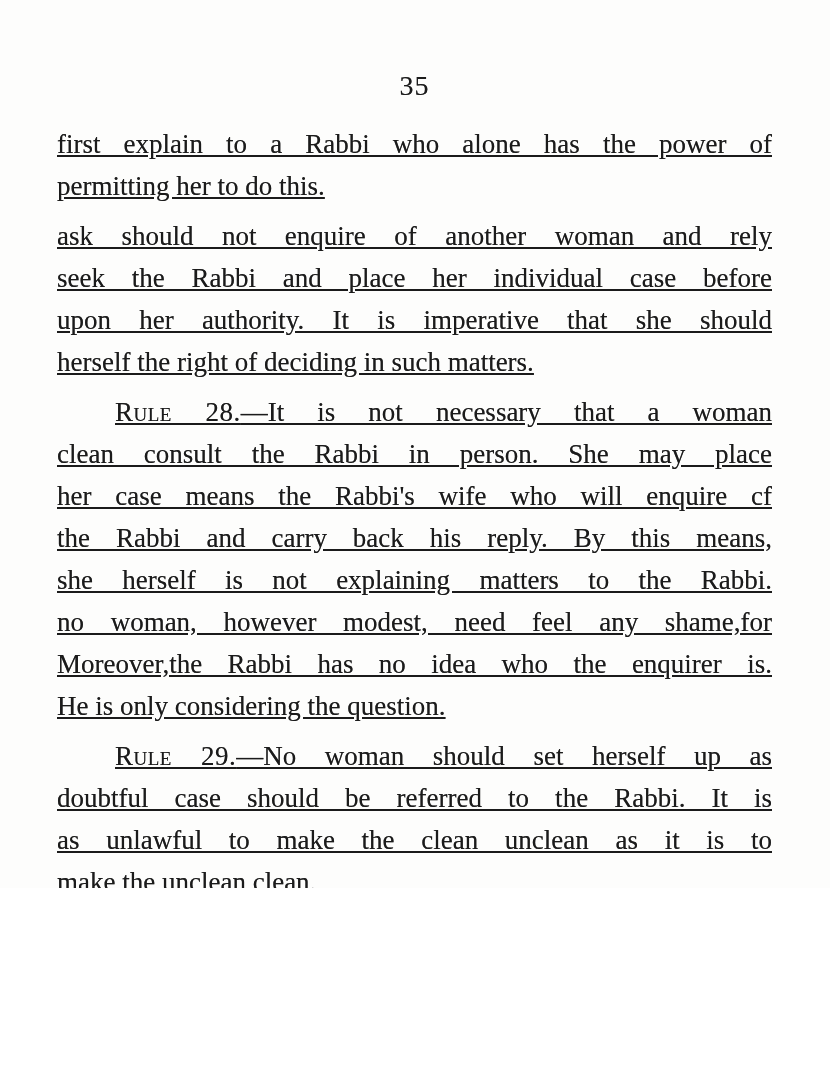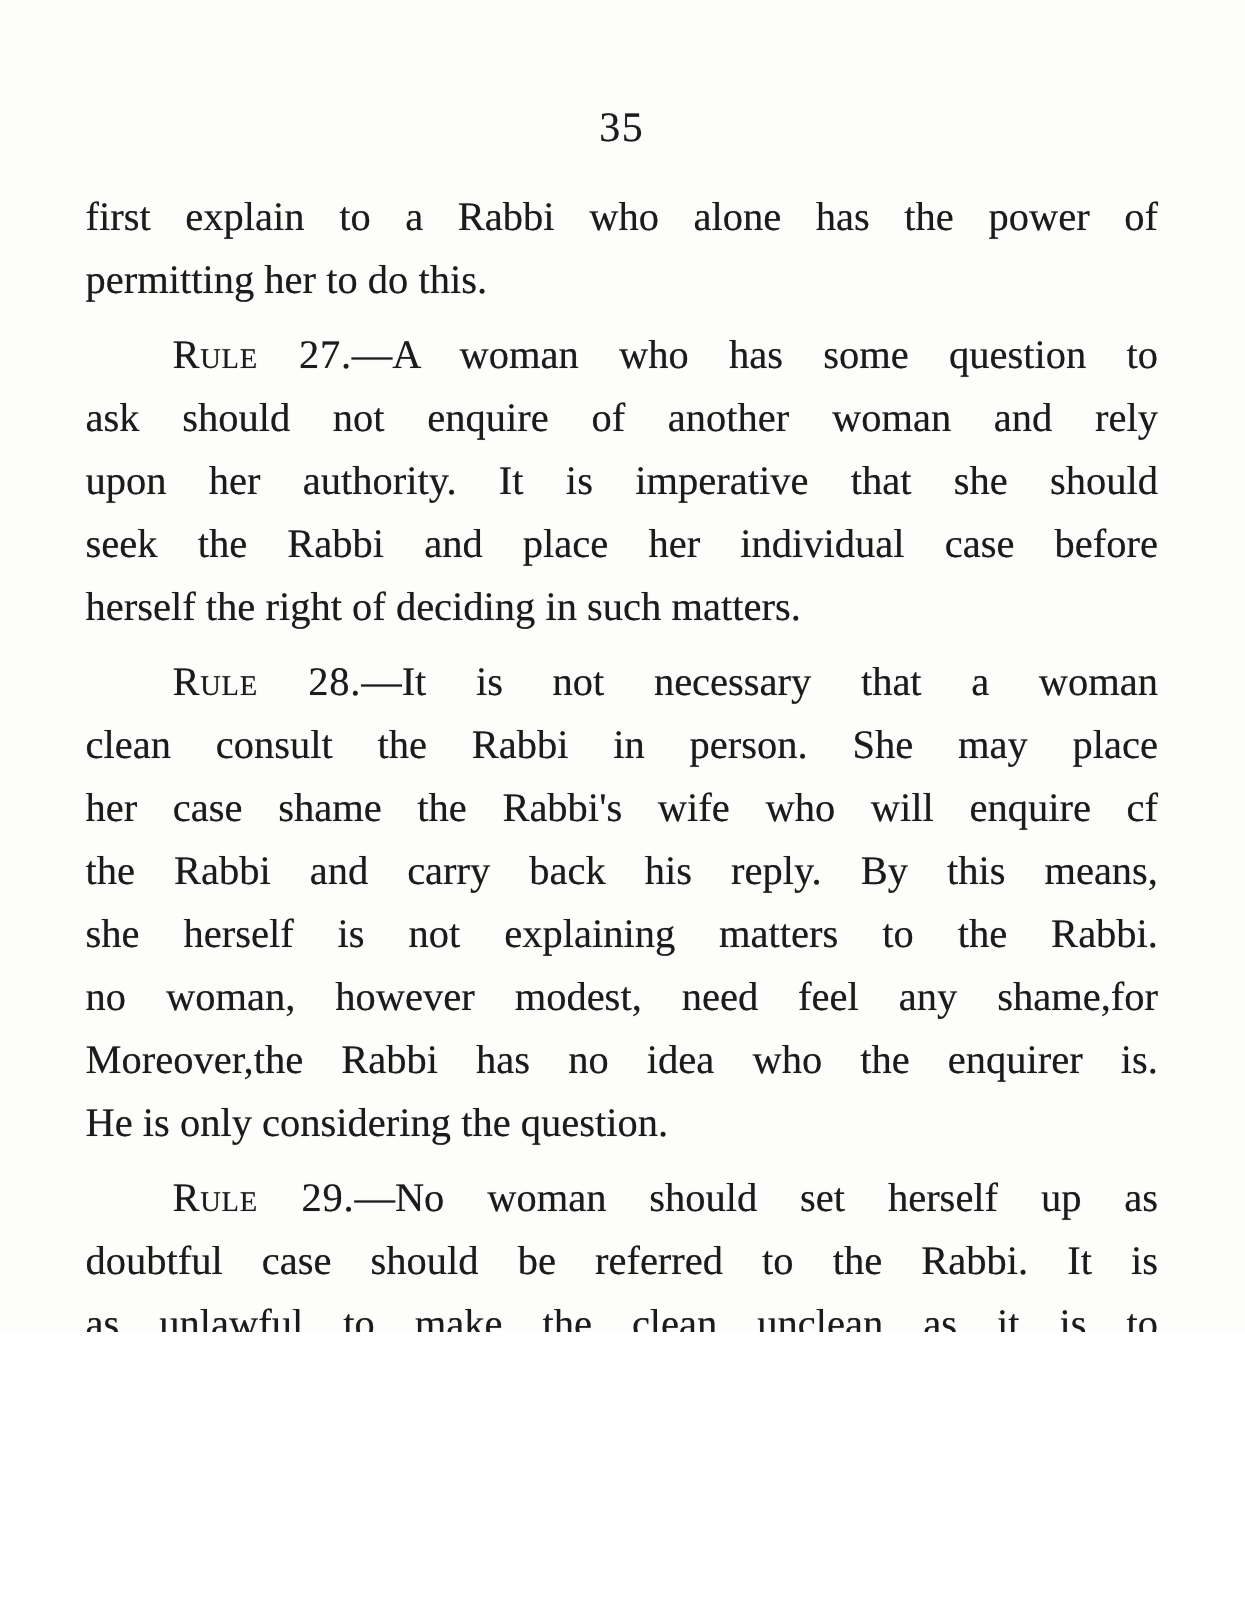--- a/index.html
+++ b/index.html
@@ -21,20 +21,21 @@
   .page-number {
     text-align: center;
     font-size: 28px;
     line-height: 32px;
     letter-spacing: 1px;
     margin-bottom: 21px;
     text-shadow: 0 0 0.5px rgba(0,0,0,0.55);
   }
   .para {
     margin: 0;
+    text-decoration: underline;
   }
   .para + .para {
     margin-top: 8px;
   }
   .line {
     font-size: 27px;
     line-height: 42px;
     text-align: justify;
     text-align-last: justify;
     white-space: normal;
@@ -57,31 +58,30 @@
 <div class="page">
 
   <div class="page-number">35</div>
 
   <div class="para">
     <div class="line">first explain to a Rabbi who alone has the power of</div>
     <div class="line last">permitting her to do this.</div>
   </div>
 
   <div class="para">
-    <div class="line rule-first"><span class="smallcaps">Rule 27.</span><span>—A woman who has some question to</span></div>
     <div class="line">ask should not enquire of another woman and rely</div>
+    <div class="line">seek the Rabbi and place her individual case before</div>
     <div class="line">upon her authority.  It is imperative that she should</div>
-    <div class="line">seek the Rabbi and place her individual case before</div>
     <div class="line last">herself the right of deciding in such matters.</div>
   </div>
 
   <div class="para">
     <div class="line rule-first"><span class="smallcaps">Rule 28.</span><span>—It is not necessary that a woman</span></div>
     <div class="line">clean consult the Rabbi in person.  She may place</div>
-    <div class="line">her case shame the Rabbi's wife who will enquire cf</div>
+    <div class="line">her case means the Rabbi's wife who will enquire cf</div>
     <div class="line">the Rabbi and carry back his reply.  By this means,</div>
     <div class="line">she herself is not explaining matters to the Rabbi.</div>
     <div class="line">no woman, however modest, need feel any shame,for</div>
     <div class="line">Moreover,the Rabbi has no idea who the enquirer is.</div>
     <div class="line last">He is only considering the question.</div>
   </div>
 
   <div class="para">
     <div class="line rule-first"><span class="smallcaps">Rule 29.</span><span>—No woman should set herself up as</span></div>
     <div class="line">doubtful case should be referred to the Rabbi.  It is</div>

